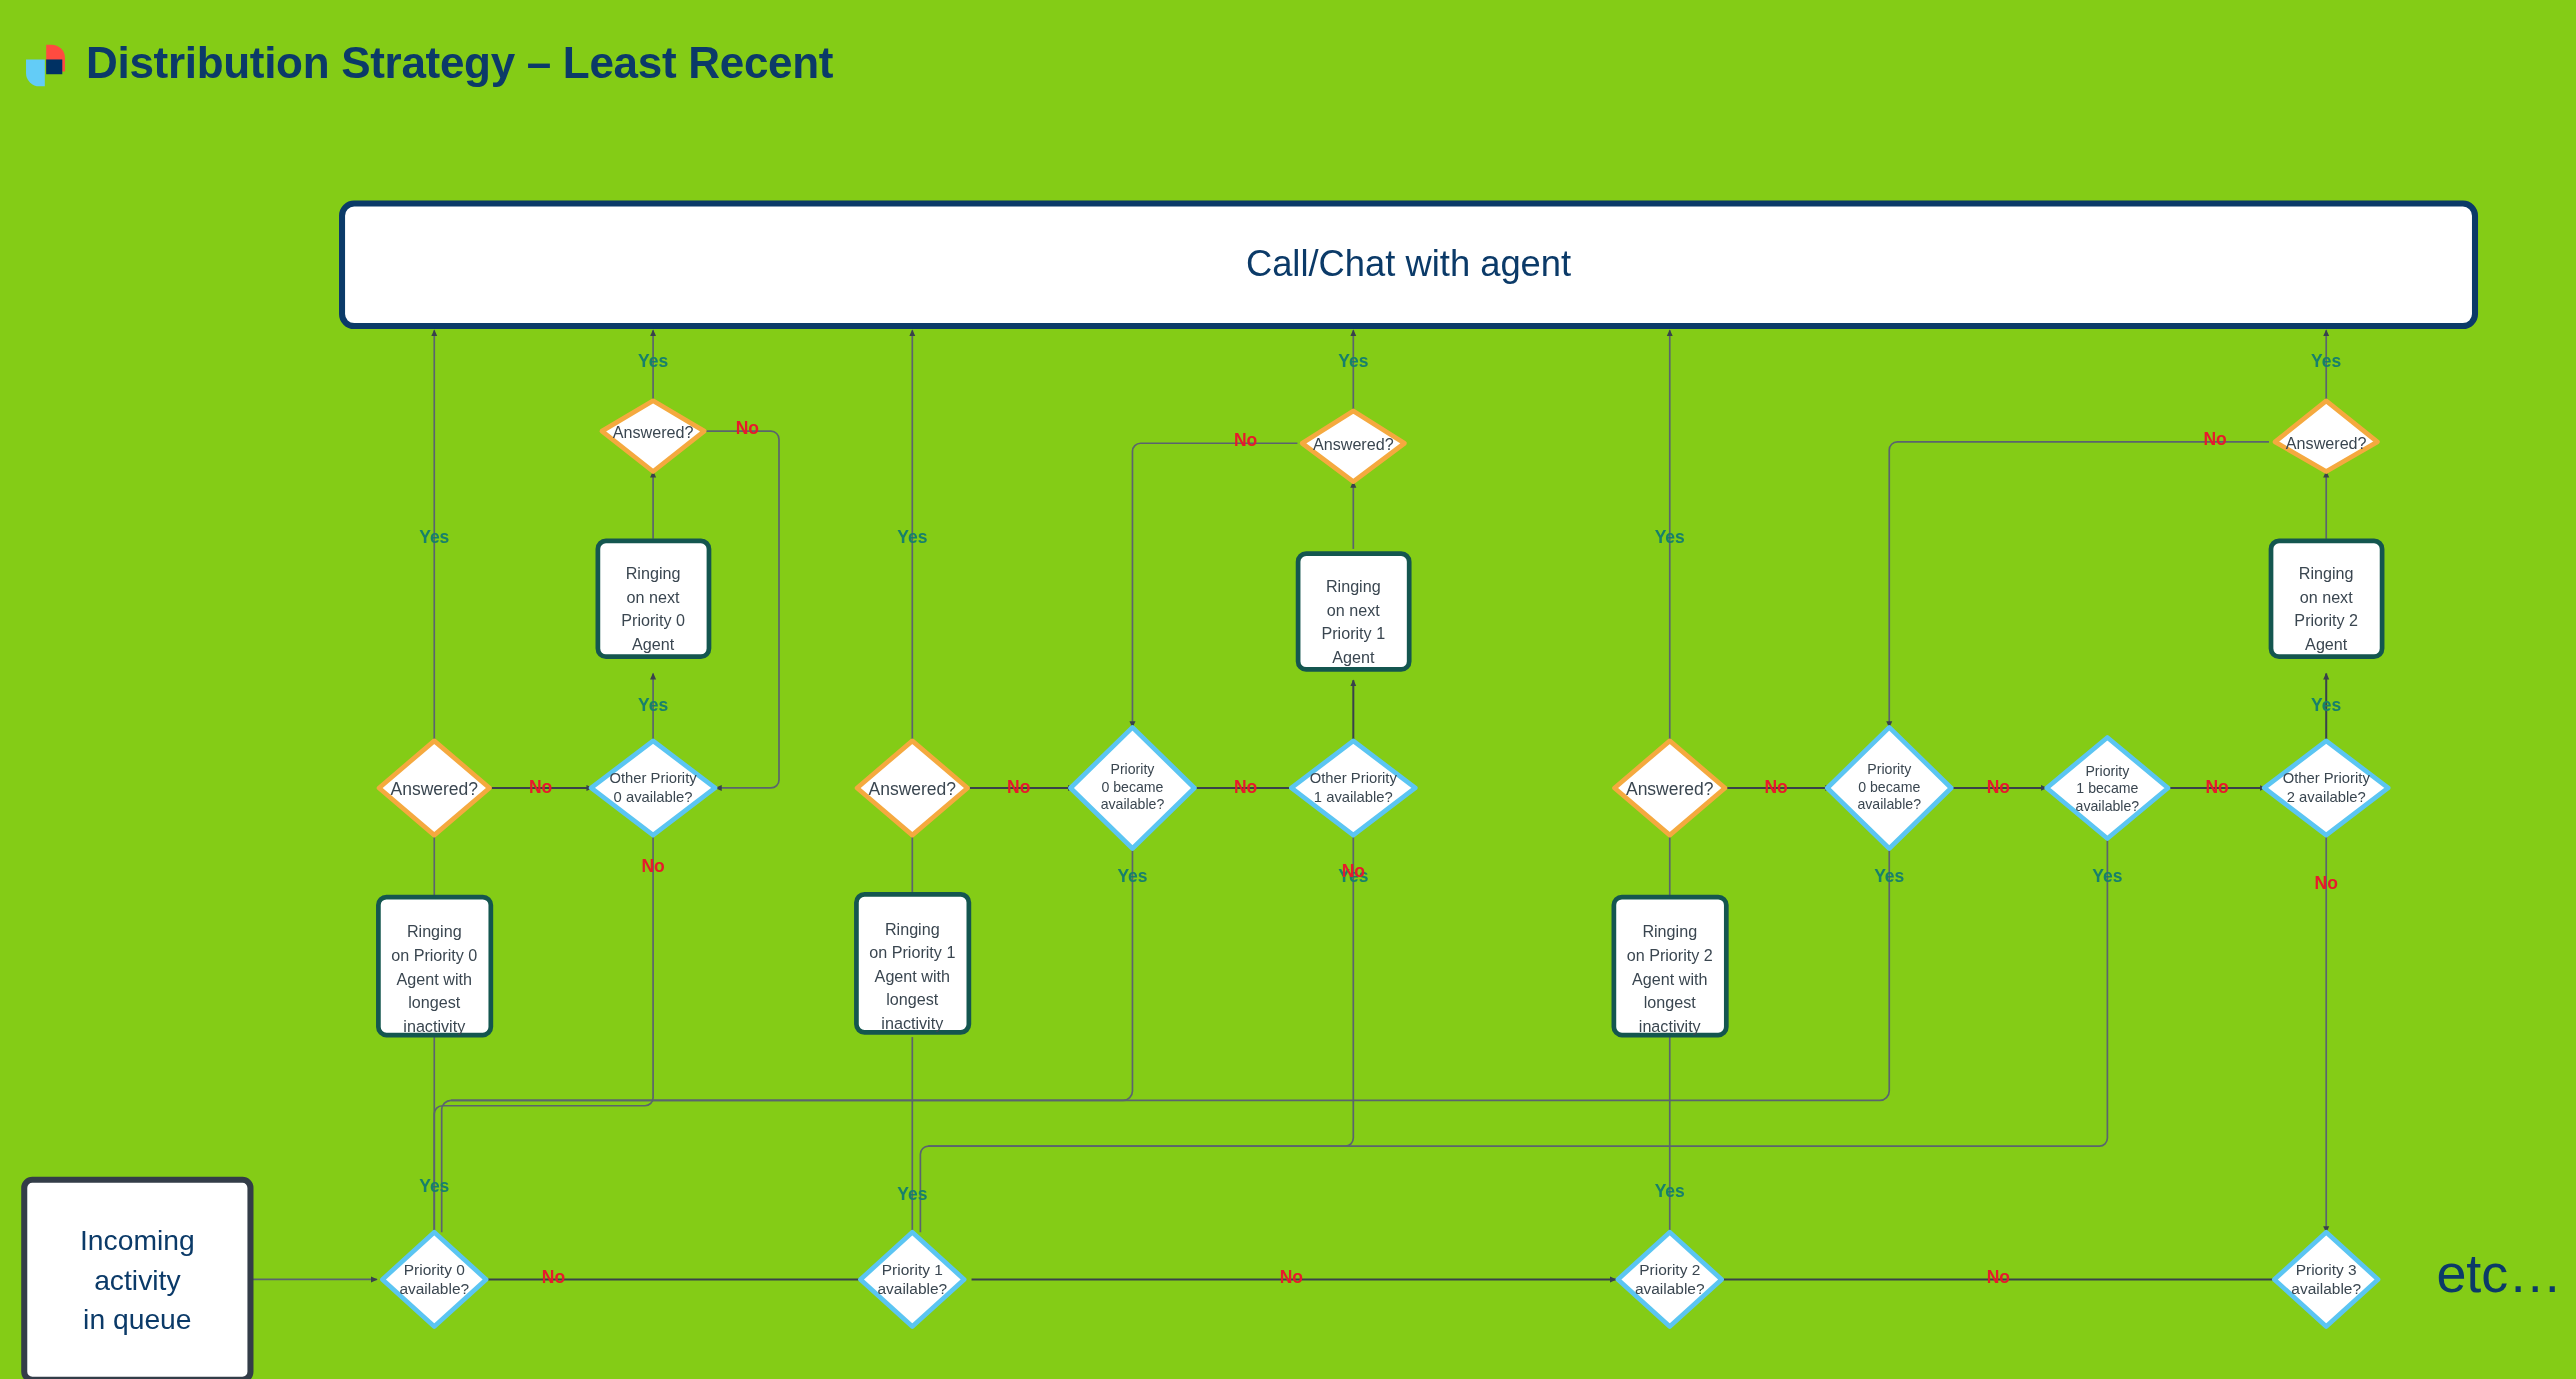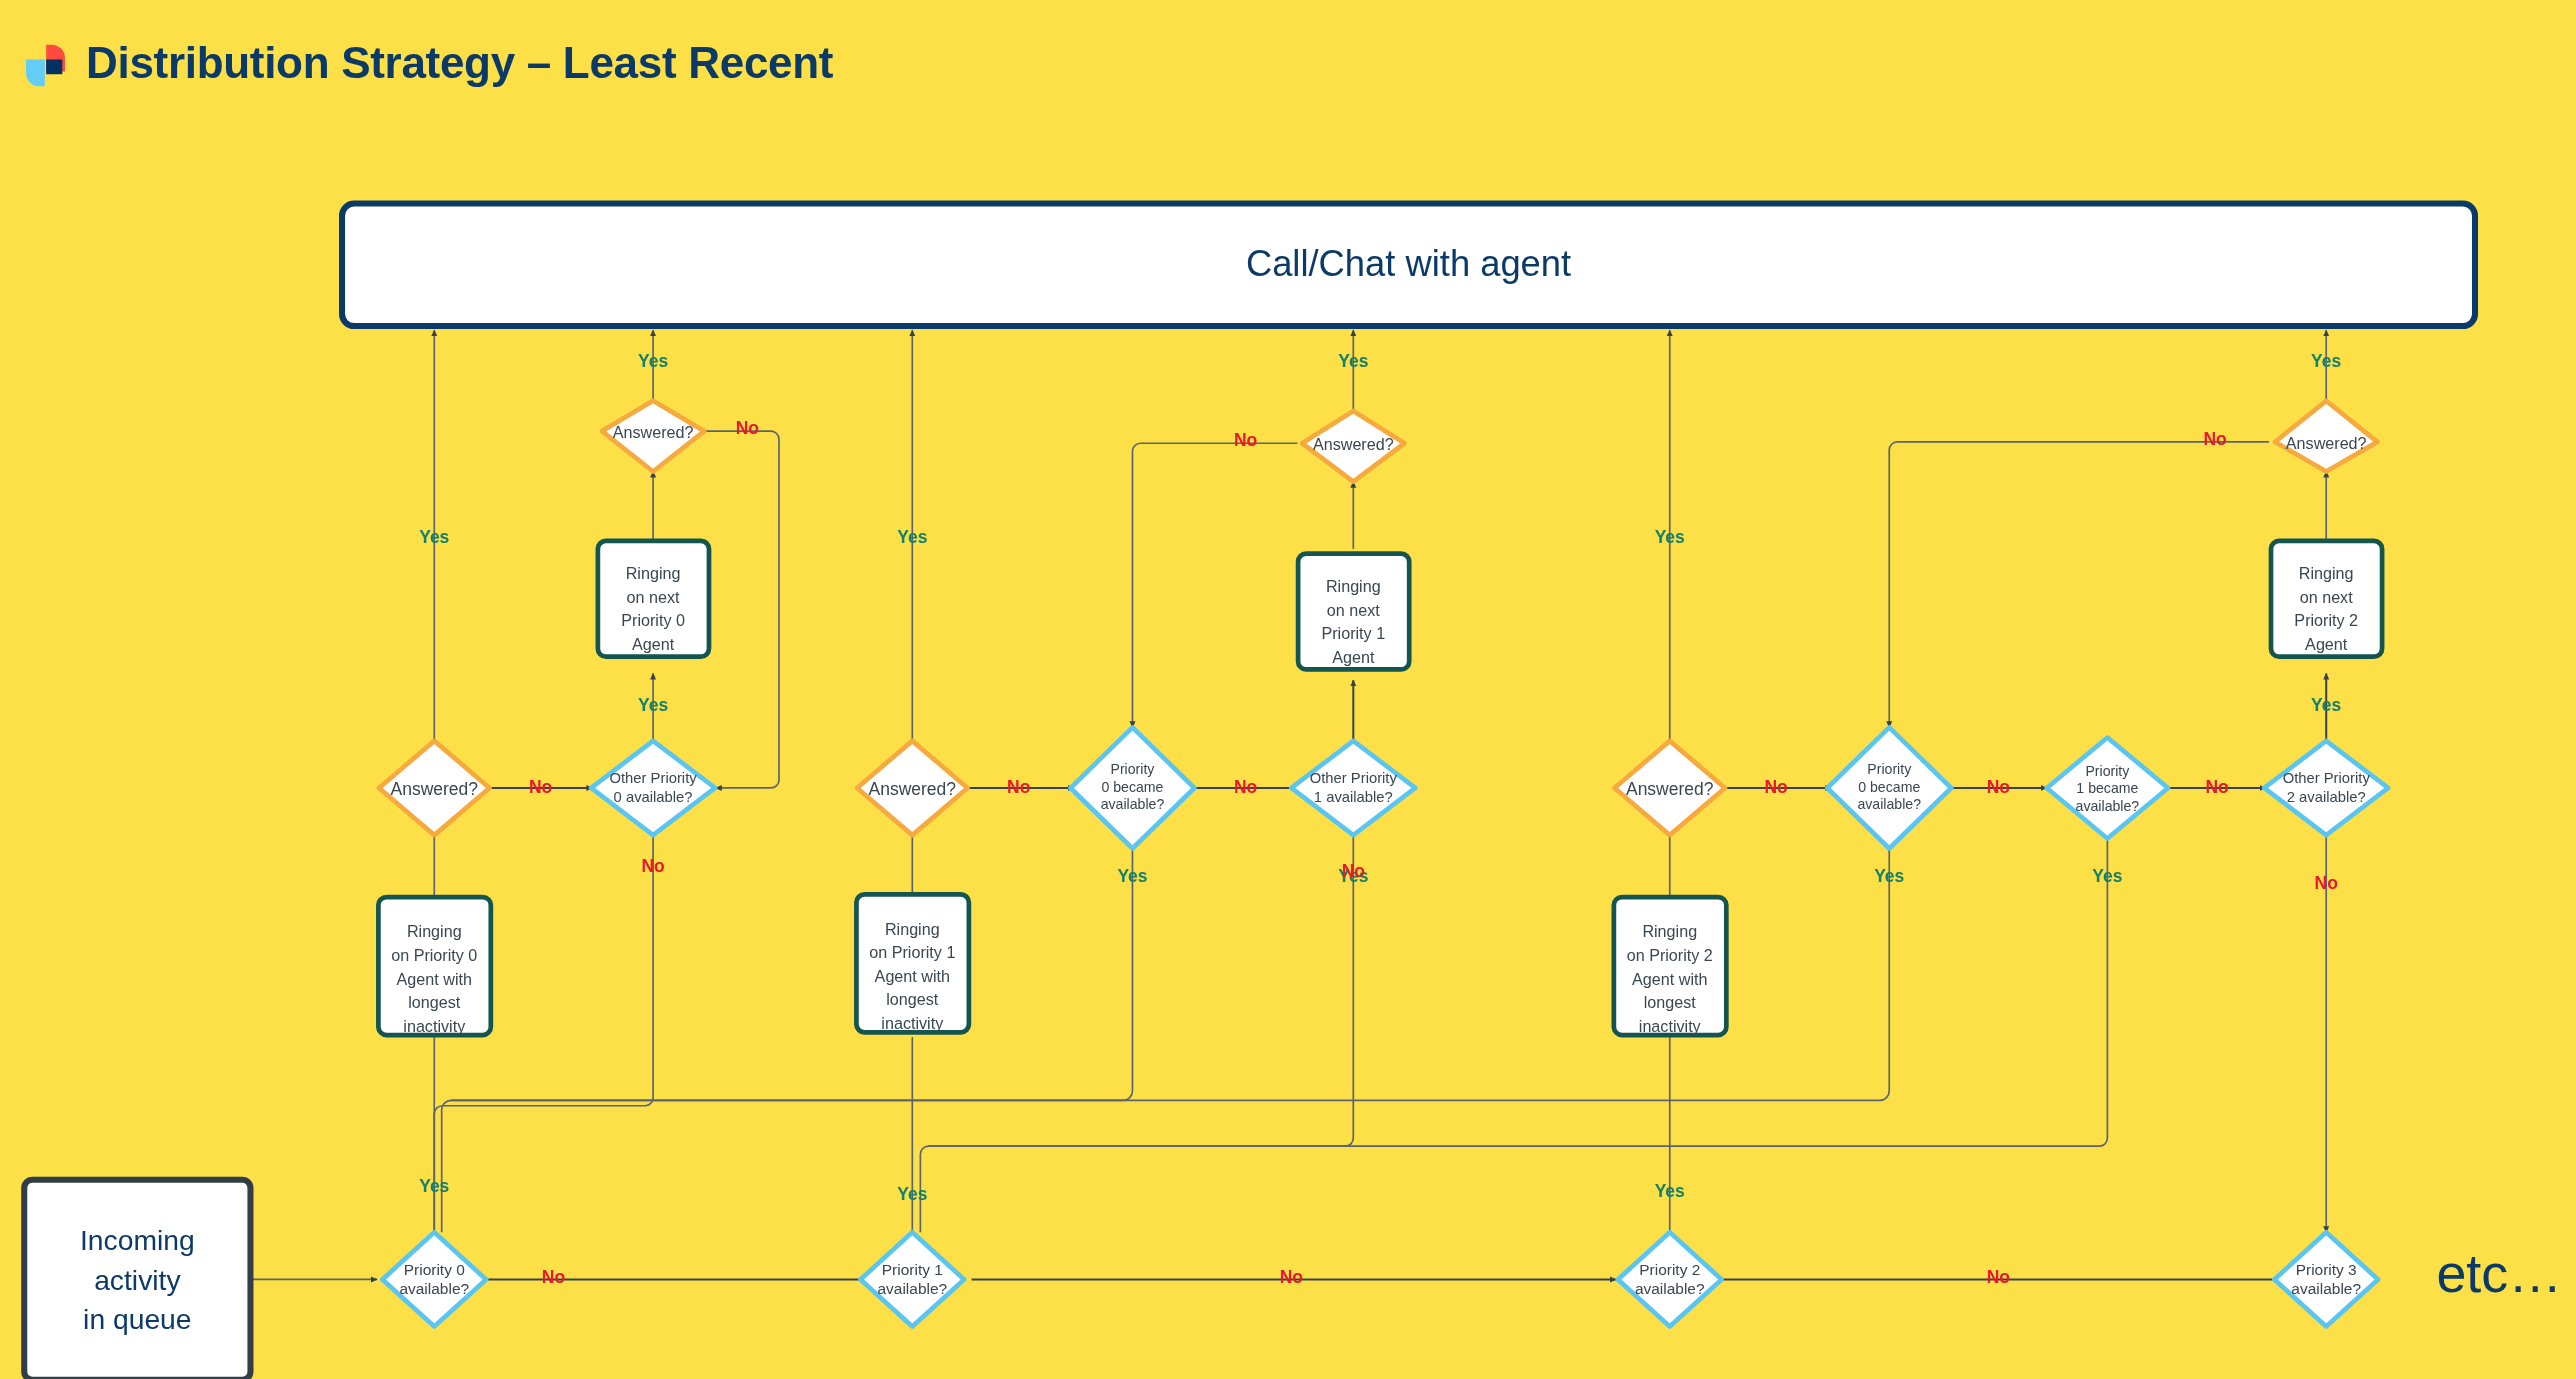--- a/index.html
+++ b/index.html
@@ -8,21 +8,21 @@
     background: #ffffff;
     width: 2576px;
     height: 1380px;
     overflow: hidden;
     font-family: "Liberation Sans", sans-serif;
   }
   #root {
     position: relative;
     width: 2576px;
     height: 1380px;
-    background: #fde047;
+    background: #84cc16;
   }
   
   #header {
     position: absolute;
     left: 0; top: 0;
     width: 2576px;
     height: 128px;
   }
   #logo {
     position: absolute;

